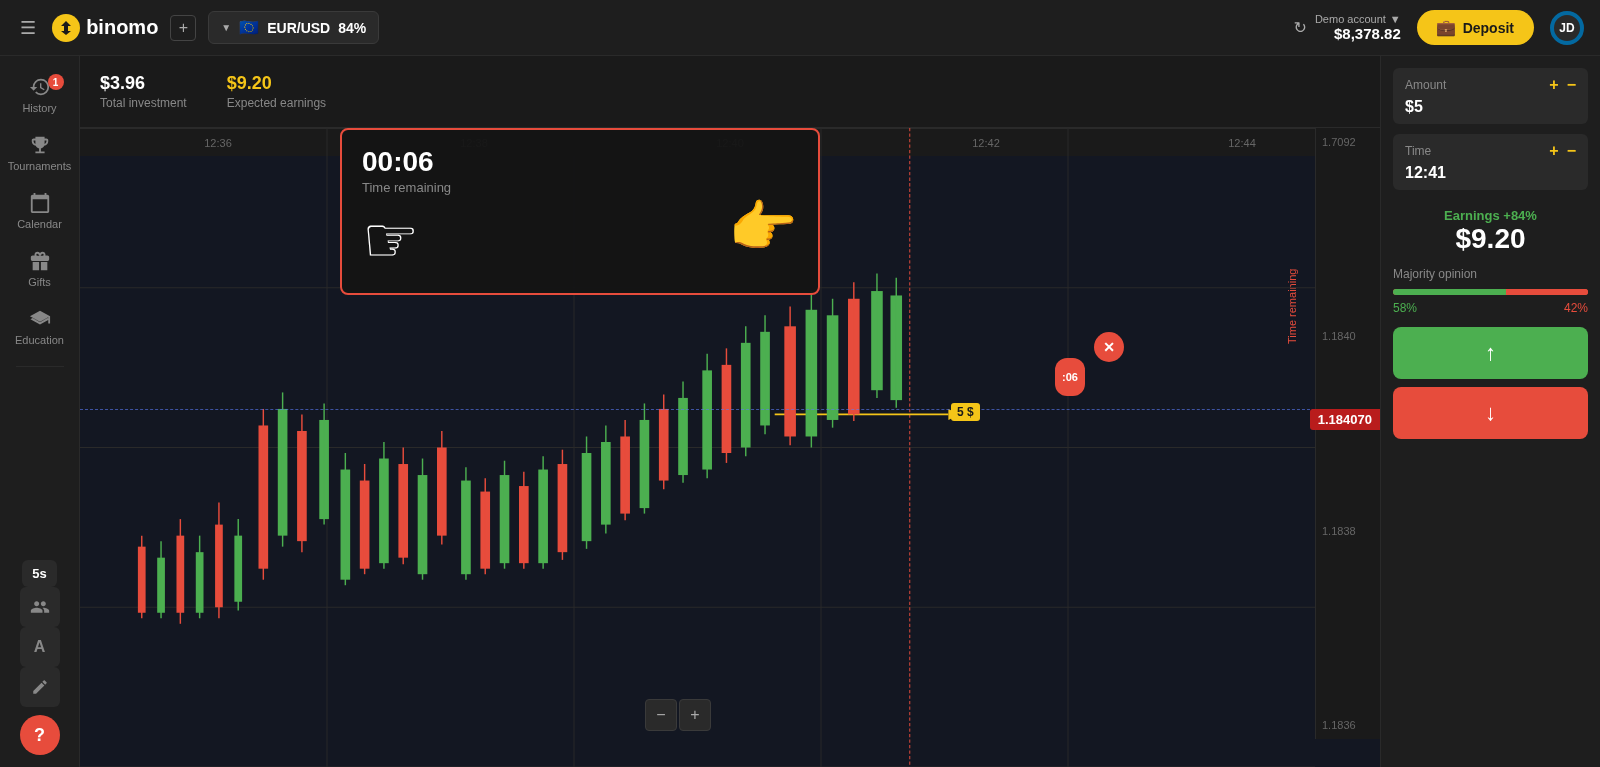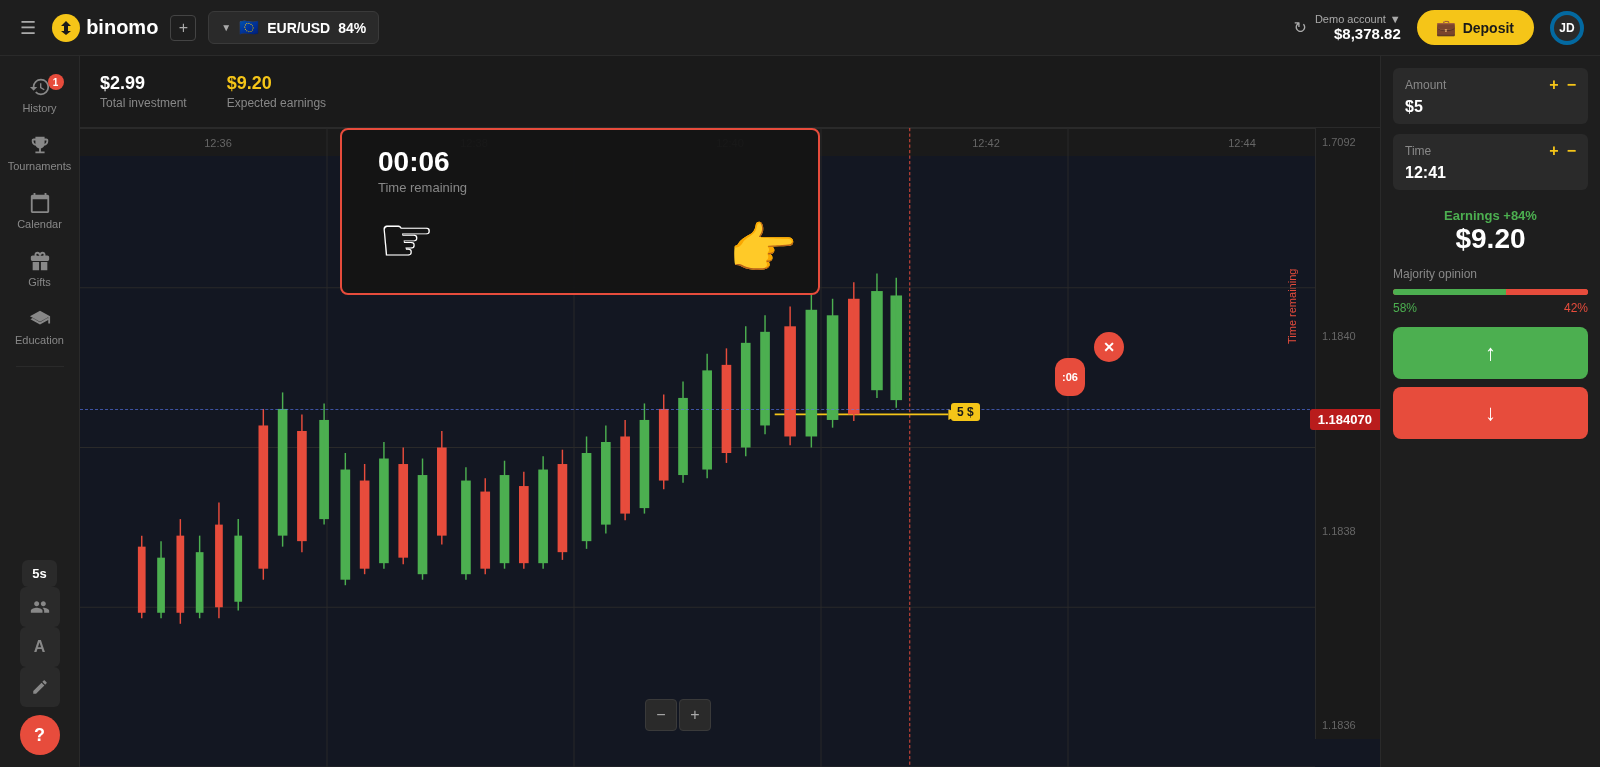--- a/index.html
+++ b/index.html
@@ -247,30 +247,30 @@
           </svg>
       </div>
       <div class="help-btn">?</div>
     </div>
   </div>
 
   <div class="chart-area">
 
     <div class="trade-bar">
       <div class="trade-stat">
-        <span class="trade-stat-value">$2.99</span>
+        <span class="trade-stat-value">$3.96</span>
         <span class="trade-stat-label">Total investment</span>
       </div>
       <div class="trade-stat">
         <span class="trade-stat-value yellow">$9.20</span>
         <span class="trade-stat-label">Expected earnings</span>
       </div>
 
       <div class="trade-popup">
-        <div style="display:flex;gap:40px;align-items:flex-end;margin-left:16px;">
+        <div style="display:flex;gap:40px;align-items:center;">
           <div>
             <div class="popup-time">00:06</div>
             <div class="popup-time-label">Time remaining</div>
             <div class="popup-hand">☞</div>
           </div>
           <div style="margin-left:auto;margin-top:30px;">
             <div style="font-size:56px;line-height:1;">👉</div>
           </div>
         </div>
       </div>

